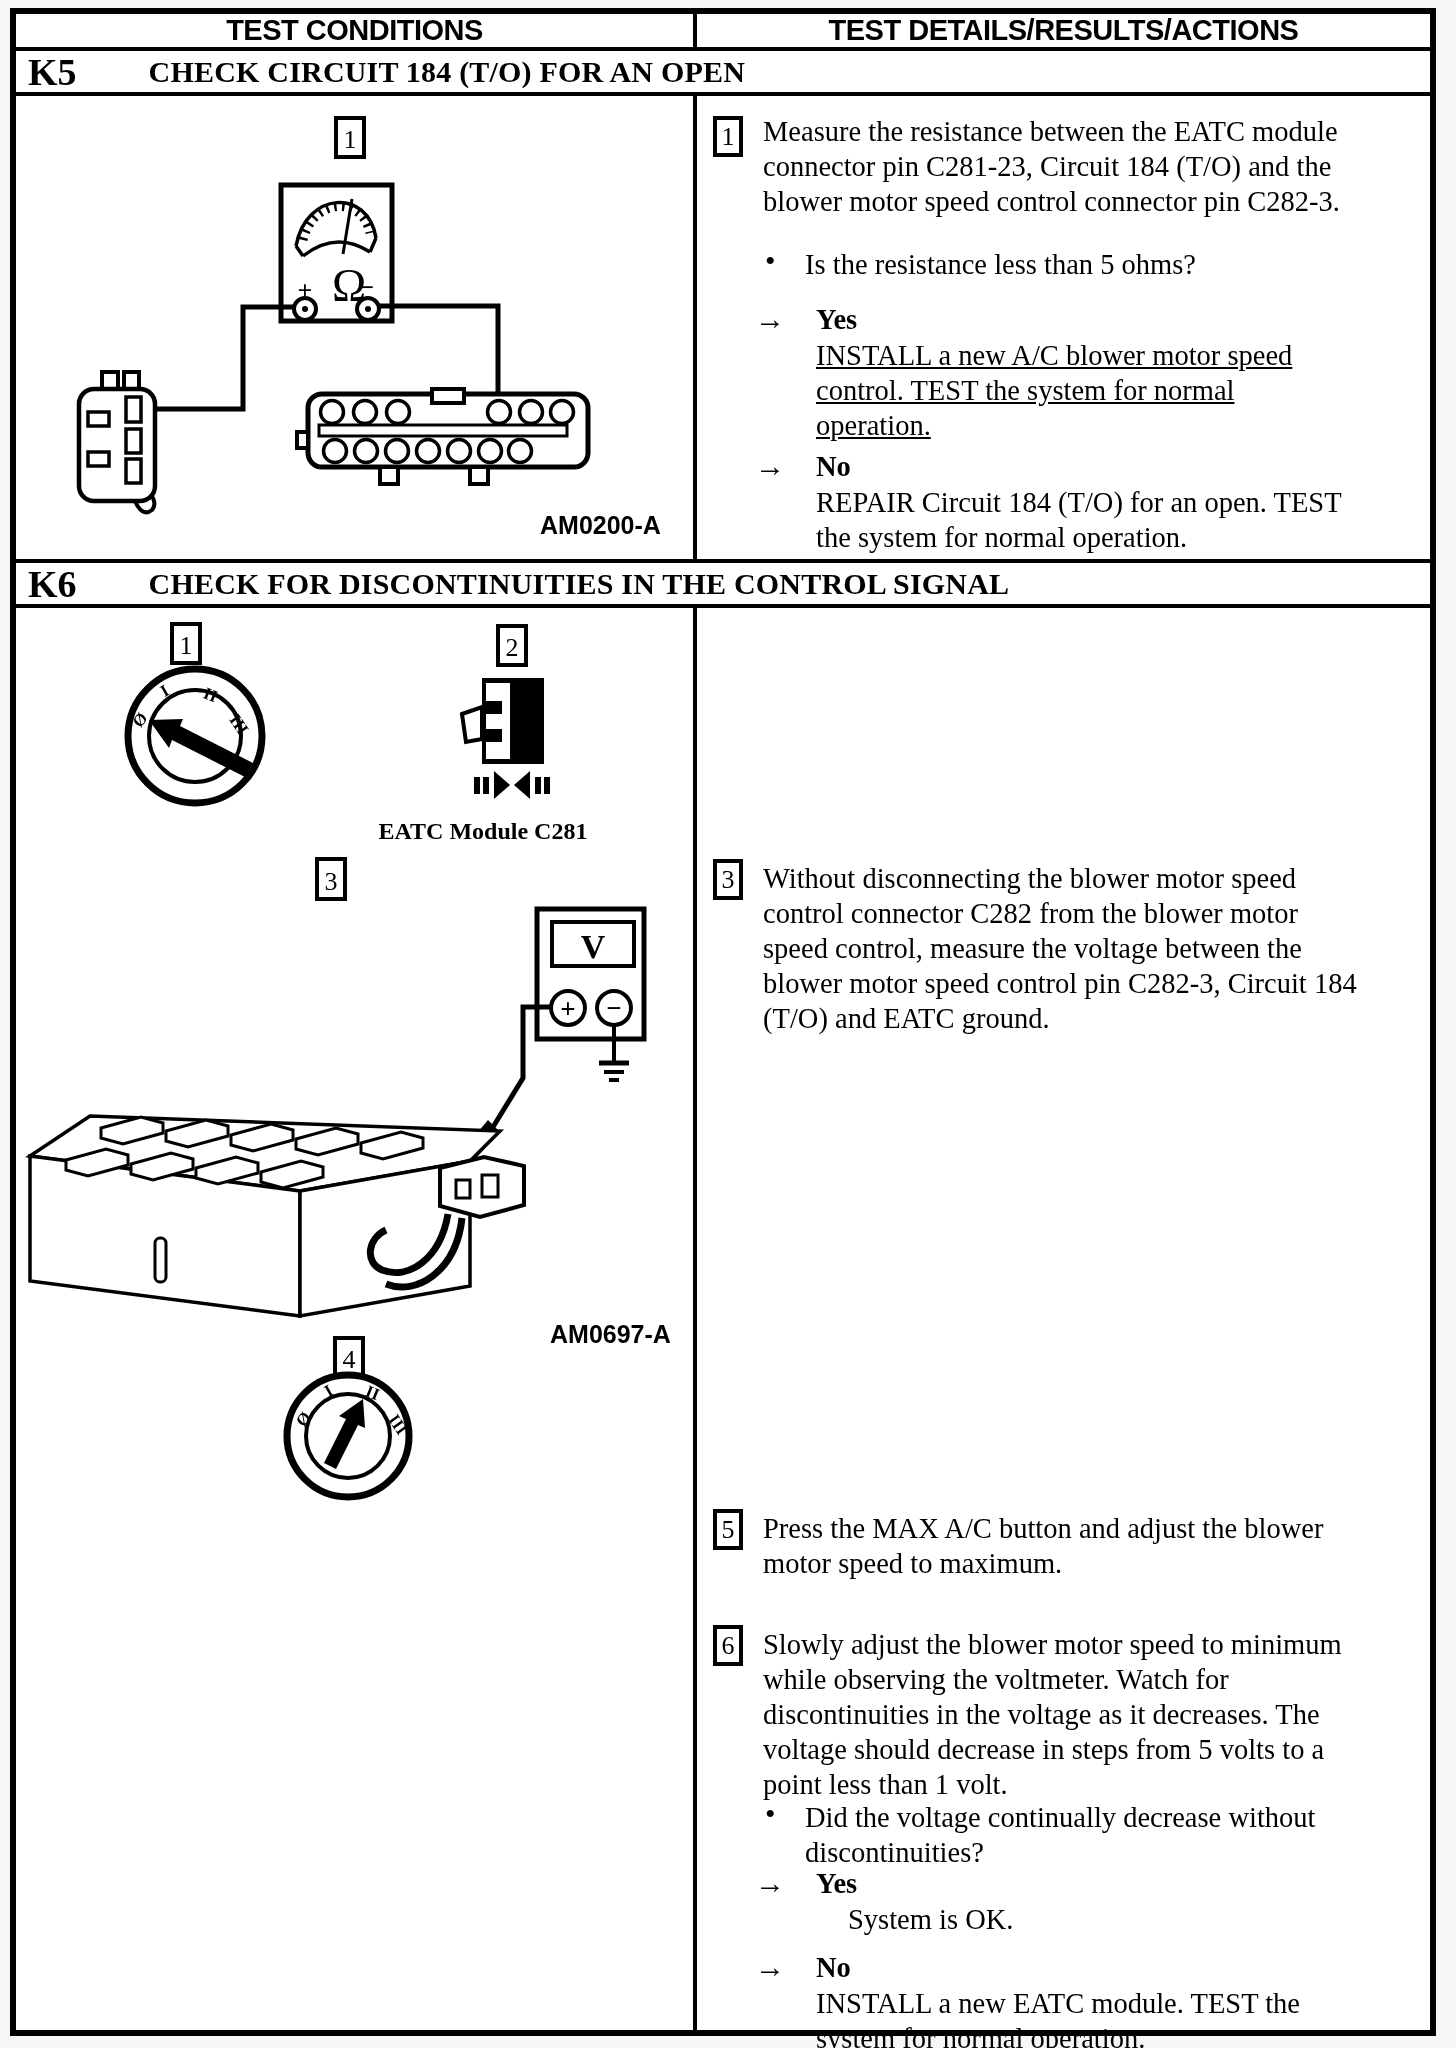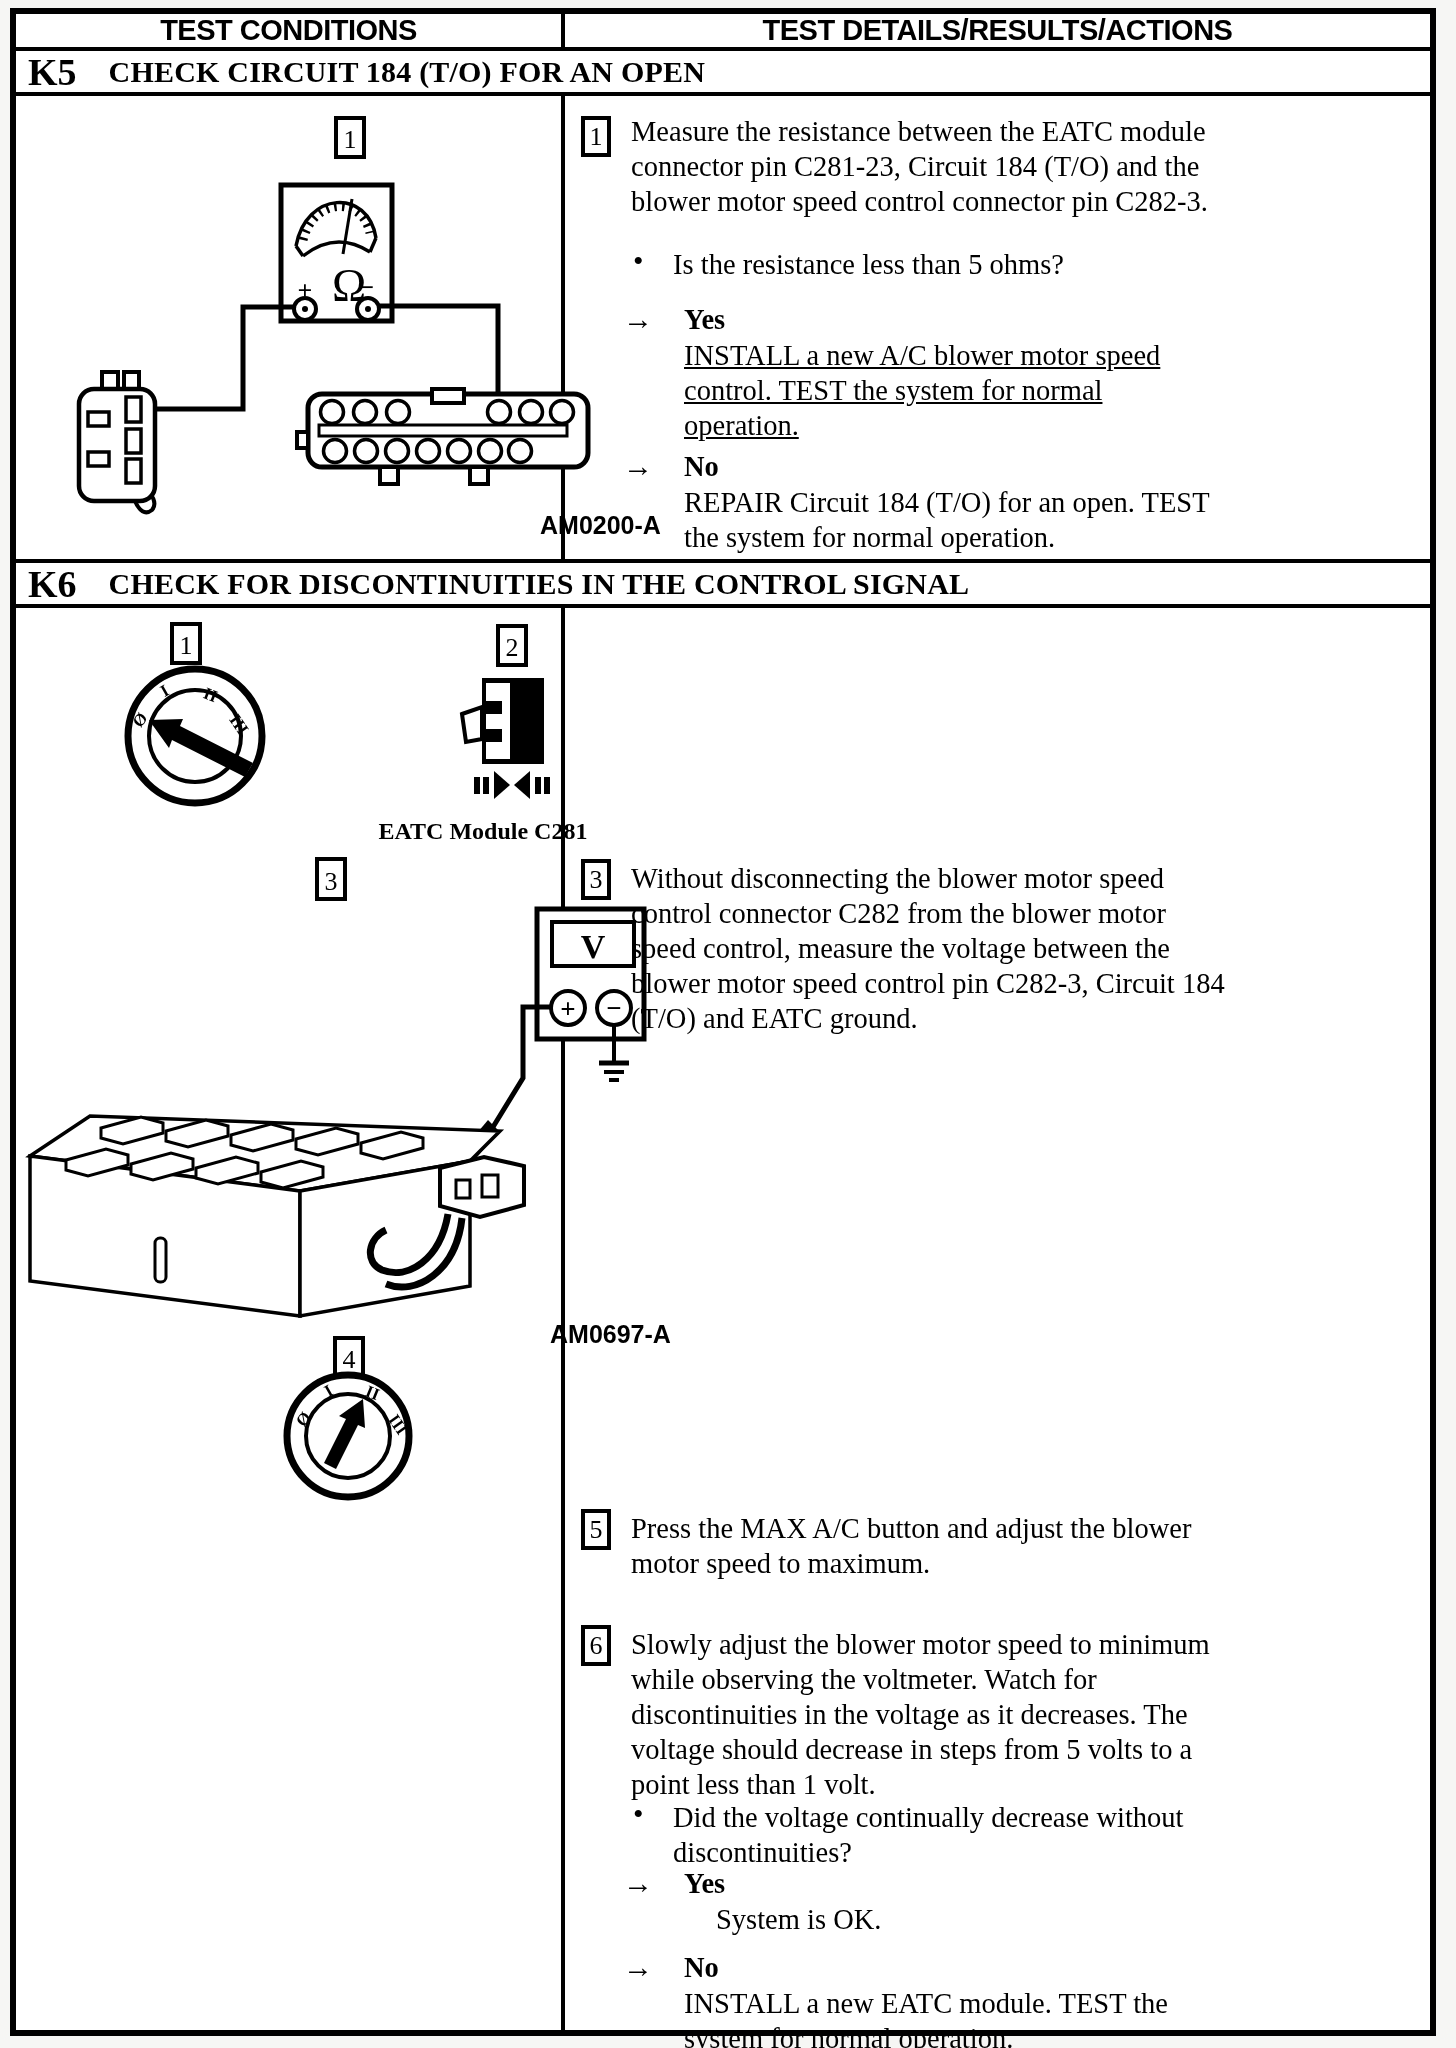--- a/index.html
+++ b/index.html
@@ -6,27 +6,27 @@
   body{width:1456px;height:2048px;position:relative;overflow:hidden;
        font-family:"Liberation Serif","DejaVu Serif",serif;color:#000;}
   .frame{position:absolute;left:10px;top:8px;width:1426px;height:2028px;
          border:6px solid #000;box-sizing:border-box;background:#fff;
          display:flex;flex-direction:column;}
   .row{display:flex;border-bottom:4px solid #000;box-sizing:border-box;position:relative;}
   .row-header{height:38px;}
   .row-title{height:45px;align-items:center;}
   .row-k5{height:467px;}
   .row-k6{flex:1;}
-  .cl{width:549px;border-right:4px solid #000;box-sizing:border-box;position:relative;}
+  .cl{width:681px;border-right:4px solid #000;box-sizing:border-box;position:relative;}
   .cr{flex:1;position:relative;}
   .hcell{display:flex;align-items:center;justify-content:center;
          font-family:"Liberation Sans","DejaVu Sans",sans-serif;
          font-weight:bold;font-size:29px;letter-spacing:-0.5px;}
   .kid{font-weight:bold;font-size:38px;margin-left:12px;}
-  .ktitle{font-weight:bold;font-size:30px;margin-left:32px;letter-spacing:0.2px;}
+  .ktitle{font-weight:bold;font-size:30px;margin-left:72px;letter-spacing:0.2px;}
   .stepbox{position:absolute;width:30px;height:41px;border:4px solid #000;
            box-sizing:border-box;display:flex;align-items:center;justify-content:center;
            font-size:26px;background:#fff;}
   .steptext{position:absolute;font-size:28.5px;line-height:35px;}
   .qdot{position:absolute;font-size:30px;}
   .qtext{position:absolute;font-size:28.5px;line-height:35px;}
   .resarrow{position:absolute;font-size:30px;}
   .reslabel{position:absolute;font-size:28.5px;font-weight:bold;}
   .resaction{position:absolute;font-size:28.5px;line-height:35px;}
   svg{display:block;}

